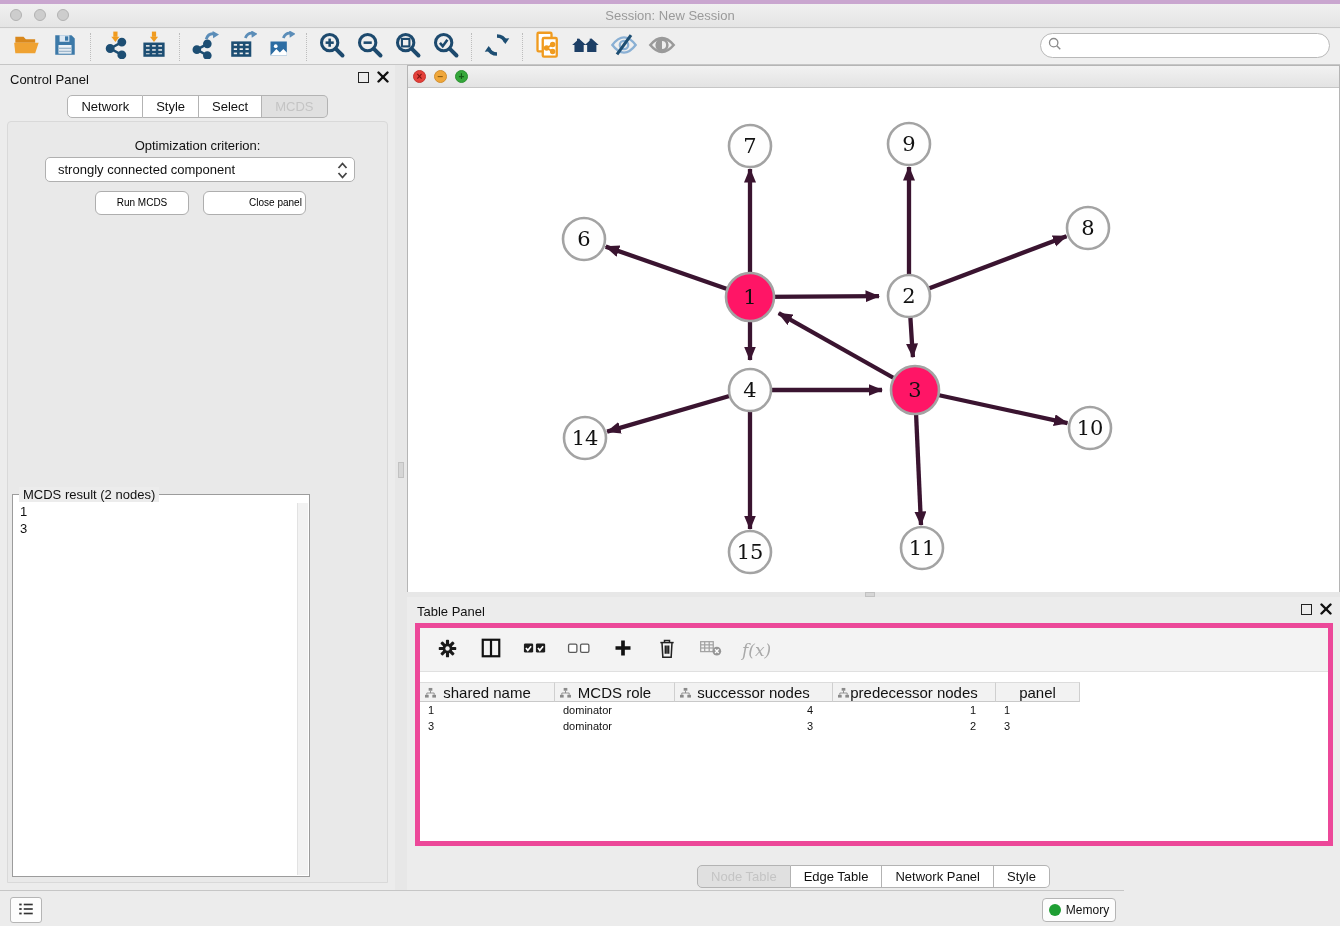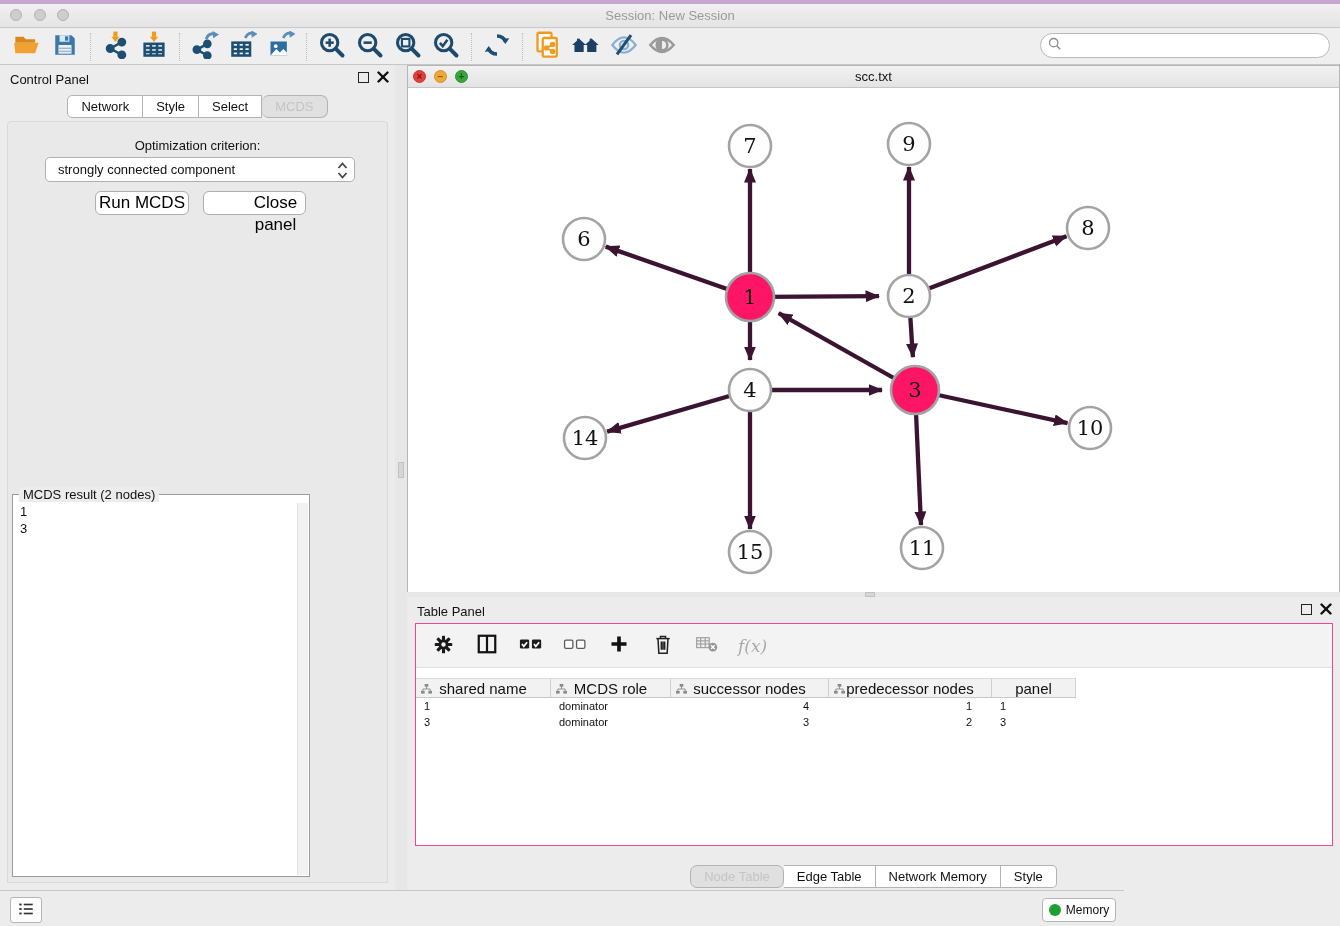--- a/index.html
+++ b/index.html
@@ -30,30 +30,30 @@
   
   .control-panel { left:0; top:65px; width:395px; height:825px; background:#ececec; }
   .panel-head { position:absolute; left:0; top:0; width:100%; height:26px;text-decoration:underline; }
   .panel-title { position:absolute; left:10px; top:7px; }
   .panel-icons { position:absolute; right:6px; top:6px; display:flex; gap:8px; }
   .cp-tabs { position:absolute; left:0; top:30px; width:100%; display:flex; justify-content:center; }
   .seg-tab { height:23px; line-height:21px; padding:0 13px; background:#fff; border:1px solid #b3b3b3;
              border-left:none; font-size:13px; }
   .seg-tab:first-child { border-left:1px solid #b3b3b3; border-radius:5px 0 0 5px; }
   .seg-tab:last-child { border-radius:0 5px 5px 0; }
-  .seg-tab.disabled-look { background:#e0e0e0; color:#c4c4c4;border-radius:7px; }
+  .seg-tab.disabled-look { background:#e0e0e0; color:#c4c4c4; }
   .cp-body { position:absolute; left:7px; top:56px; width:381px; height:762px; background:#e9e9e9;
              border:1px solid #d9d9d9; border-radius:4px 4px 0 0; }
   .opt-label { position:absolute; left:0; width:100%; top:73px; text-align:center; }
   .cp-select { position:absolute; left:45px; top:92px; width:310px; height:25px; background:#fff;
                border:1px solid #b0b0b0; border-radius:5px; display:flex; align-items:center;
                padding-left:12px; }
   .cp-select .stepper { position:absolute; right:6px; top:3px; }
   .cp-btn { position:absolute; height:24px; background:#fff; border:1px solid #aeaeae; border-radius:6px;
-            font-size:17px; text-align:center; line-height:22px; font-family:"Liberation Sans",sans-serif; }
+            font-size:10px; text-align:center; line-height:22px; font-family:"Liberation Sans",sans-serif; }
   .result-box { position:absolute; left:12px; top:429px; width:298px; height:383px;
                 border:1px solid #9c9c9c; background:#fff;padding-left:40px; }
   .result-legend { position:absolute; left:6px; top:-8px; background:#ececec; padding:0 4px; font-size:13px; }
   .result-lines { position:absolute; left:0; top:4px; padding:4px 7px; font-size:13px; line-height:17px; }
   .result-scroll { position:absolute; right:1px; top:8px; bottom:1px; width:11px; background:#f2f2f2;
                    border-left:1px solid #e2e2e2; }
 
   
   .v-split { left:395px; top:65px; width:12px; height:825px; background:#e7e7e7; }
   .v-grip { position:absolute; left:3px; top:397px; width:6px; height:16px; background:#d6d6d6;
@@ -74,21 +74,21 @@
   .net-title { position:absolute; left:0; right:0; top:3px; text-align:center; color:#111; }
   .net-canvas { position:absolute; left:0; top:22px; width:931px; height:504px; background:#fff; }
 
   .h-split { position:absolute; left:0; top:527px; width:933px; height:5px; background:#e7e7e7; }
   .h-grip { position:absolute; left:458px; top:0px; width:10px; height:5px; background:#d6d6d6;
             border:1px solid #c2c2c2; }
 
   
   .table-panel { position:absolute; left:0; top:532px; width:933px; height:293px; background:#ececec; }
   .tp-box { position:absolute; left:8px; top:26px; width:918px; height:223px; background:#fff;
-            border:1px solid #ec4899; }
+            border:5px solid #ec4899; }
   .tp-toolbar { position:absolute; left:0; top:0; width:100%; height:44px; background:#f3f3f3;
                 border-bottom:1px solid #e0e0e0; display:flex; align-items:center; padding-left:14px; gap:18px; }
   .tp-tool { display:flex; align-items:center; justify-content:center; width:26px; height:26px; }
   .fx-label { font-family:"DejaVu Serif",serif; font-style:italic; font-size:17px; color:#a9a9a9; }
   .grid-head { position:absolute; left:0; top:54px; height:20px; display:flex; }
   .gh-cell { background:#f2f2f2; border-right:1px solid #cfcfcf; border-top:1px solid #dcdcdc;
              border-bottom:1px solid #c9c9c9; font-size:15px; display:flex; align-items:center;
              justify-content:center; gap:5px; position:relative; }
   .gh-cell .hicon { position:absolute; left:5px; top:4px; }
   .grid-rows { position:absolute; left:0; top:74px; }
@@ -333,21 +333,20 @@
 
 <div class="abs right-col">
 
   <div class="net-window">
     <div class="net-titlebar">
       <div class="traffic">
         <span class="t-close">×</span>
         <span class="t-min">−</span>
         <span class="t-max">+</span>
       </div>
-      <div class="net-title">scc.txt</div>
     </div>
     <svg id="graph-svg" class="net-canvas" viewBox="0 0 931 504">
         <defs>
           <marker id="arrow" markerUnits="userSpaceOnUse" markerWidth="16" markerHeight="13" refX="13.5" refY="6" orient="auto">
             <path d="M0,0 L14.5,6 L0,12 Z" fill="#3a1430"></path>
           </marker>
         </defs>
         <line x1="342" y1="209" x2="342.0" y2="81.0" stroke="#3a1430" stroke-width="4.3" marker-end="url(#arrow)"></line>
         <line x1="342" y1="209" x2="197.7" y2="158.6" stroke="#3a1430" stroke-width="4.3" marker-end="url(#arrow)"></line>
         <line x1="342" y1="209" x2="471.0" y2="208.2" stroke="#3a1430" stroke-width="4.3" marker-end="url(#arrow)"></line>
@@ -555,21 +554,21 @@
             <div class="g-cell" style="width: 158px; text-align: right; padding: 0px 20px 0px 0px;">3</div>
             <div class="g-cell" style="width: 163px; text-align: right; padding: 0px 20px 0px 0px;">2</div>
             <div class="g-cell" style="width: 84px; text-align: left; padding: 0px 0px 0px 8px;">3</div>
           </div>
         </div>
     </div>
 
     <div class="tp-tabs" id="tp-tabs">
         <span class="seg-tab disabled-look">Node Table</span>
         <span class="seg-tab">Edge Table</span>
-        <span class="seg-tab">Network Memory</span>
+        <span class="seg-tab">Network Panel</span>
         <span class="seg-tab">Style</span>
       </div>
   </div>
 </div>
 
 <div class="abs statusbar">
   <span class="status-left-btn">
     <span><svg width="18" height="18" viewBox="0 0 24 24">
           <g stroke="#333" stroke-width="2.2">
             <line x1="9" y1="6" x2="21" y2="6"></line>

